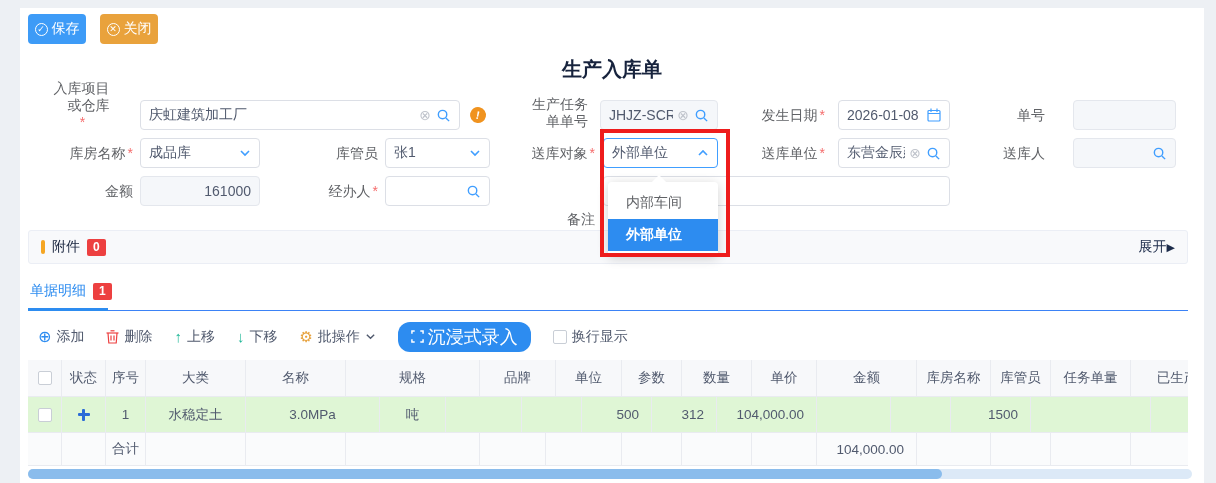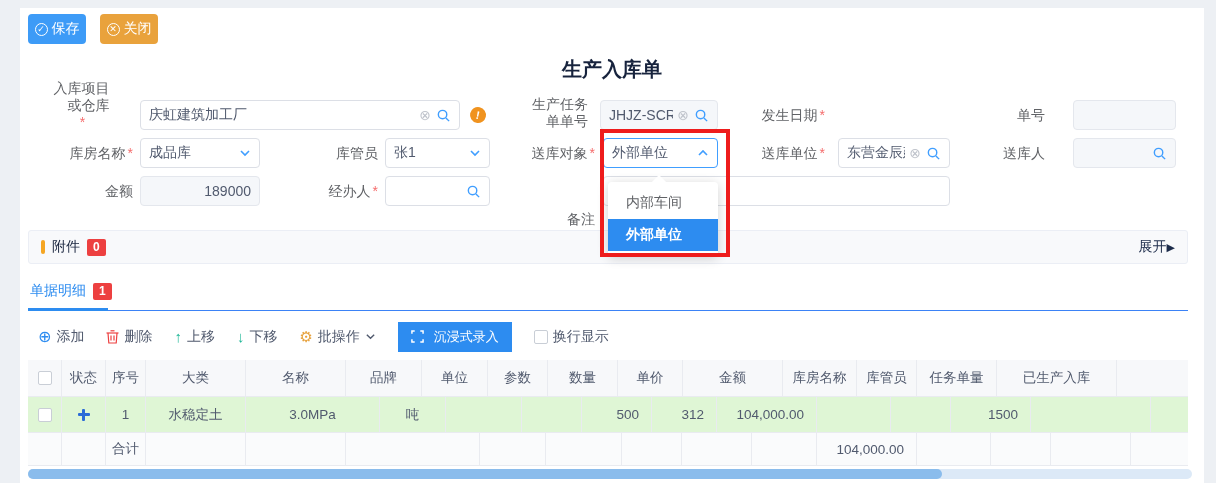--- a/index.html
+++ b/index.html
@@ -60,22 +60,22 @@
   .tab { position:absolute; left:2px; top:4px; display:flex; align-items:center; font-size:14px; color:#2d8cf0; cursor:pointer; }
   .tab-underline { position:absolute; left:0; bottom:-1px; width:80px; height:3px; background:#2d8cf0; }
 
   
   .gtoolbar { position:absolute; left:8px; top:313px; width:1160px; height:31px; display:flex; align-items:center; gap:22px; padding-left:10px; }
   .titem { display:flex; align-items:center; gap:5px; font-size:14px; color:#515a6e; cursor:pointer; }
   .ic-add { color:#2d8cf0; font-size:16px; line-height:1; }
   .ic-arrow-up { color:#23b899; font-size:15px; font-weight:bold; line-height:1; }
   .ic-arrow-down { color:#23b899; font-size:15px; font-weight:bold; line-height:1; }
   .ic-gear { color:#e7a23d; font-size:15px; line-height:1; }
-  .btn-immersive { height:30px; background:#2d8cf0; color:#fff; border:none; border-radius:0; font-size:13px;
-                   display:flex; align-items:center; gap:10px; padding:0 13px; cursor:pointer; }
+  .btn-immersive { height:30px; background:#2d8cf0; color:#fff; border:none; border-radius:12px; font-size:18px;
+                   display:flex; align-items:center; gap:4px; padding:0 13px; cursor:pointer; }
   .cbx { width:14px; height:14px; border:1px solid #c9ced6; border-radius:2px; background:#fff; display:inline-block; flex:none; }
 
   
   .table-wrap { position:absolute; left:8px; top:352px; width:1160px; height:108px; overflow:hidden; }
   .trow { display:flex; width:1223px; border-bottom:1px solid #e9ebf0; }
   .thead { height:37px; background:#f7f8fa; }
   .tdata { height:36px; background:#dff6d5; }
   .ttotal { height:33px; background:#fafbfc; }
   .cell { border-right:1px solid #e9ebf0; display:flex; align-items:center; justify-content:center;
           font-size:13.5px; color:#515a6e; overflow:hidden; white-space:nowrap; flex:none; }
@@ -136,20 +136,31 @@
       <svg width="15" height="15" viewBox="0 0 16 16">
           <circle cx="7" cy="7" r="4.5" fill="none" stroke="#409eff" stroke-width="1.5"></circle>
           <line x1="10.6" y1="10.6" x2="14" y2="14" stroke="#409eff" stroke-width="1.5"></line>
         </svg>
     </span>
   </div>
 
   <div class="lbl" style="left:730px; top:92px; width:75px;">
     <span>发生日期</span><span class="star">*</span>
   </div>
+  <div class="fld" style="left:818px; top:92px; width:112px;">
+    <span class="val">2026-01-08</span>
+    <span class="ic">
+      <svg width="14" height="14" viewBox="0 0 14 14" fill="none" stroke="#409eff" stroke-width="1.2">
+          <rect x="1" y="2.5" width="12" height="10.5" rx="1"></rect>
+          <line x1="4" y1="0.5" x2="4" y2="4"></line>
+          <line x1="10" y1="0.5" x2="10" y2="4"></line>
+          <line x1="1" y1="5.5" x2="13" y2="5.5"></line>
+        </svg>
+    </span>
+  </div>
 
   <div class="lbl" style="left:970px; top:92px; width:55px;">
     <span>单号</span>
   </div>
   <div class="fld disabled" style="left:1053px; top:92px; width:103px;">
     <span class="val"></span>
   </div>
 
   <div class="lbl" style="left:10px; top:130px; width:103px;">
     <span>库房名称</span><span class="star">*</span>
@@ -211,21 +222,21 @@
           <circle cx="7" cy="7" r="4.5" fill="none" stroke="#409eff" stroke-width="1.5"></circle>
           <line x1="10.6" y1="10.6" x2="14" y2="14" stroke="#409eff" stroke-width="1.5"></line>
         </svg>
     </span>
   </div>
 
   <div class="lbl" style="left:10px; top:168px; width:103px;">
     <span>金额</span>
   </div>
   <div class="fld disabled" style="left:120px; top:168px; width:120px;">
-    <span class="val right">189000</span>
+    <span class="val right">161000</span>
   </div>
 
   <div class="lbl" style="left:300px; top:168px; width:58px;">
     <span>经办人</span><span class="star">*</span>
   </div>
   <div class="fld" style="left:365px; top:168px; width:105px;">
     <span class="val"></span>
     <span class="ic">
       <svg width="15" height="15" viewBox="0 0 16 16">
           <circle cx="7" cy="7" r="4.5" fill="none" stroke="#409eff" stroke-width="1.5"></circle>
@@ -325,20 +336,21 @@
   <div class="table-wrap">
 
     <div class="trow thead">
       <div class="cell w0">
           <span class="cbx"></span>
         </div>
       <div class="cell w1">状态</div>
       <div class="cell w2">序号</div>
       <div class="cell w3">大类</div>
       <div class="cell w4">名称</div>
+      <div class="cell w5">规格</div>
       <div class="cell w7">品牌</div>
       <div class="cell w6">单位</div>
       <div class="cell w8">参数</div>
       <div class="cell w9">数量</div>
       <div class="cell w10">单价</div>
       <div class="cell w11">金额</div>
       <div class="cell w12">库房名称</div>
       <div class="cell w13">库管员</div>
       <div class="cell w14">任务单量</div>
       <div class="cell w15">已生产入库</div>

